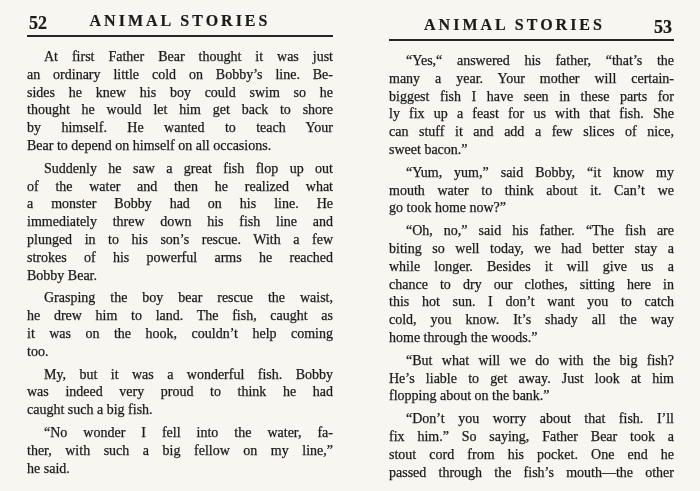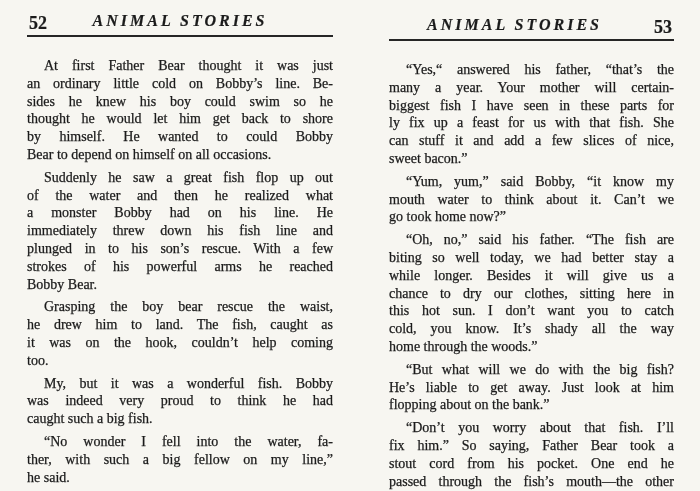--- a/index.html
+++ b/index.html
@@ -16,36 +16,35 @@
   .page.left  { left: 27px;  top: 12px; width: 306px; }
   .page.right { left: 389px; top: 16px; width: 285px; }
 
   header { position: relative; height: 21px; }
   .running-title {
     position: absolute; left: 0; right: 0;
     text-align: center;
     font-weight: bold;
     font-size: 16px;
     letter-spacing: 3px;
-    font-style: italic;
     -webkit-text-stroke: 0.2px #1b1b1b;
   }
   .page.right .running-title { right: 34px; }
   .page.left  .running-title { left: 20px; right: 20px; }
   .pagenum {
     position: absolute; top: 1px;
     font-weight: bold;
     font-size: 18px;
     -webkit-text-stroke: 0.2px #1b1b1b;
   }
   .page.left  .pagenum { left: 2px; }
   .page.right .pagenum { right: 2px; }
   .rule { border-top: 2px solid #262626; margin-top: 2px; }
 
-  .body { margin-top: 20px; }
+  .body { margin-top: 11px; }
   .para + .para { margin-top: 5px; }
   .line {
     font-size: 14px;
     line-height: 17.8px;
     text-align: justify;
     text-align-last: justify;
     -webkit-text-stroke: 0.25px #1b1b1b;
     white-space: normal;
   }
   .line.first { padding-left: 17px; }
@@ -61,21 +60,21 @@
       <span class="pagenum">52</span>
       <span class="running-title">ANIMAL STORIES</span>
     </header>
     <div class="rule"></div>
     <div class="body">
         <div class="para">
           <div class="line first">At first Father Bear thought it was just</div>
           <div class="line">an ordinary little cold on Bobby’s line.  Be-</div>
           <div class="line">sides he knew his boy could swim so he</div>
           <div class="line">thought he would let him get back to shore</div>
-          <div class="line">by himself.  He wanted to could Bobby</div>
+          <div class="line">by himself.  He wanted to teach Your</div>
           <div class="line lastline">Bear to depend on himself on all occasions.</div>
         </div>
         <div class="para">
           <div class="line first">Suddenly he saw a great fish flop up out</div>
           <div class="line">of the water and then he realized what</div>
           <div class="line">a monster Bobby had on his line.  He</div>
           <div class="line">immediately threw down his fish line and</div>
           <div class="line">plunged in to his son’s rescue.  With a few</div>
           <div class="line">strokes of his powerful arms he reached</div>
           <div class="line lastline">Bobby Bear.</div>

